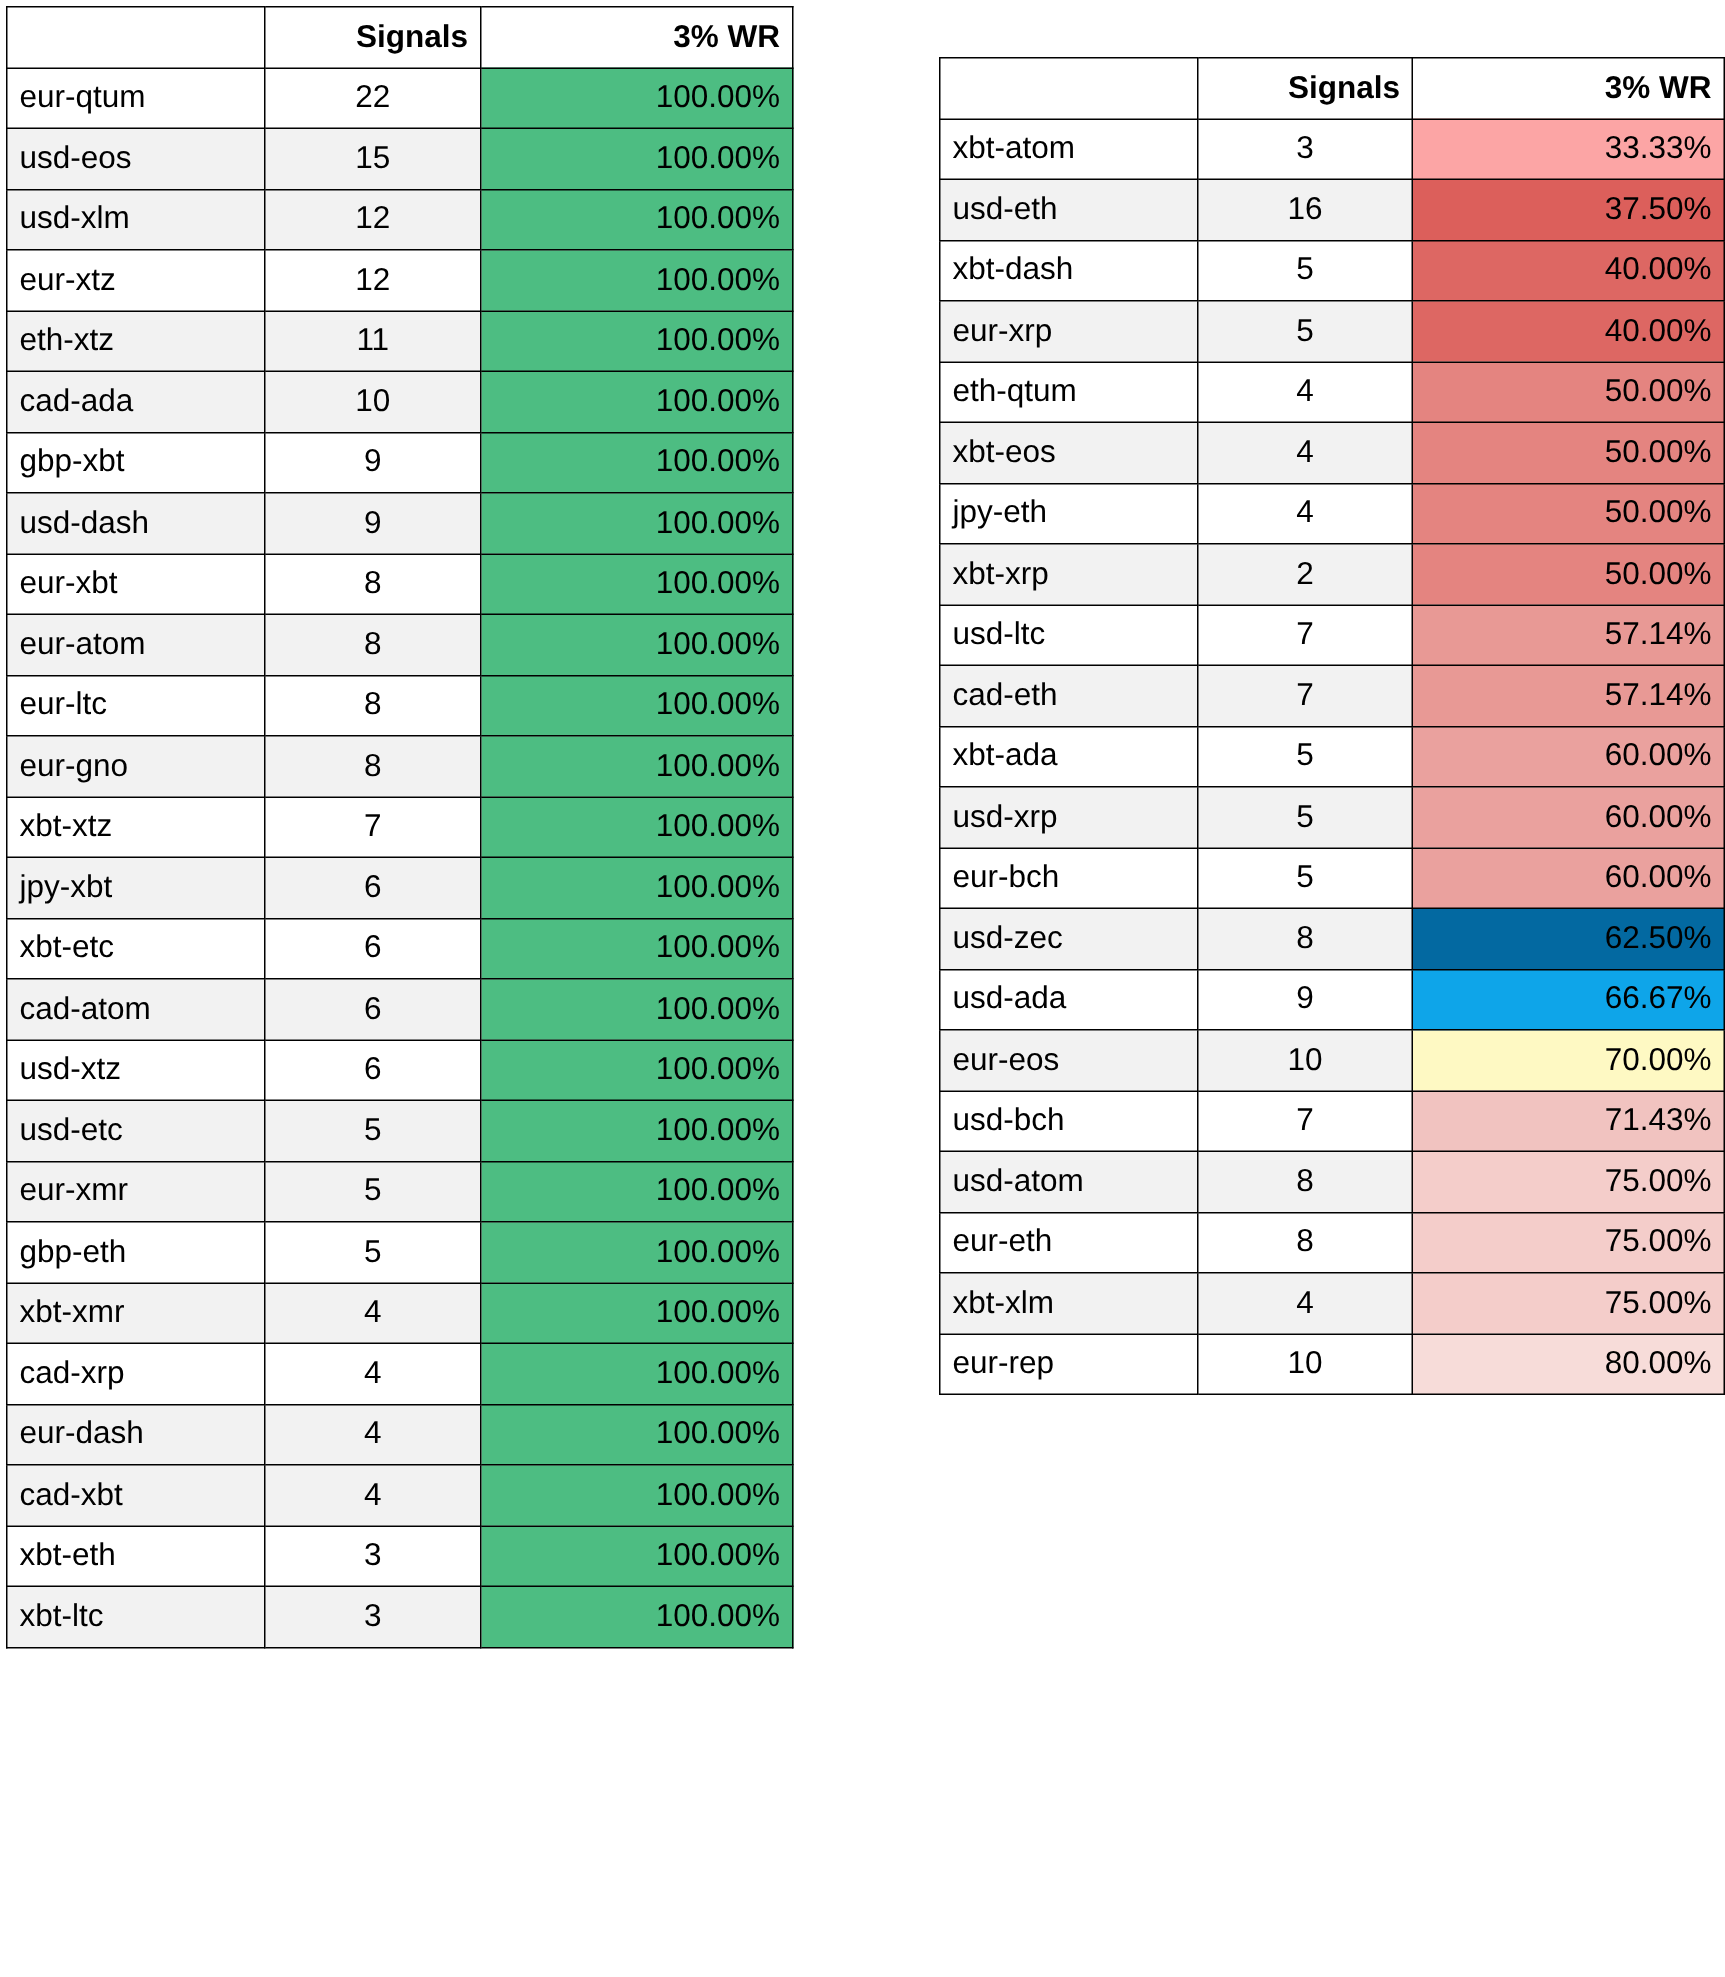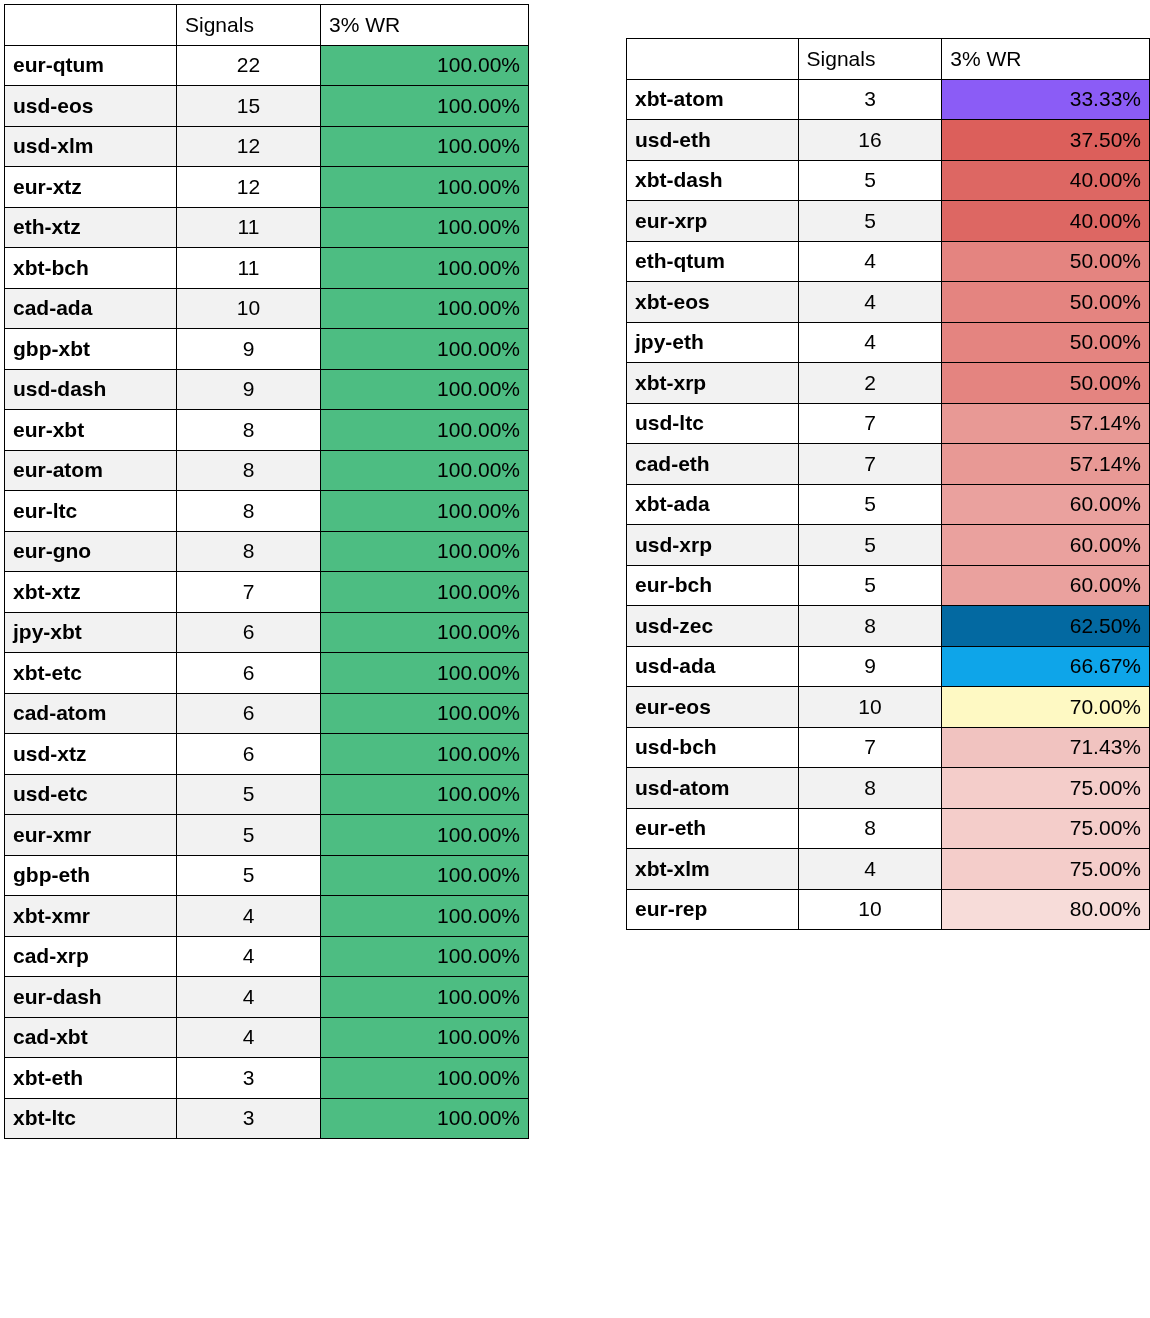--- a/index.html
+++ b/index.html
@@ -35,31 +35,31 @@
     box-sizing: border-box;
     padding: 0 8px;
     font-size: 21px;
     vertical-align: middle;
   }
   .col-pair   { width: 172px; }
   .col-signal { width: 144px; }
   .col-wr     { width: 208px; }
 
   th.hdr {
-    text-align: left;
-    font-weight: normal;
+    text-align: right;
+    font-weight: bold;
     font-size: 21px;
     background: #ffffff;
   }
   th.hdr-blank {
     border: none;
     background: transparent;
   }
   td.pair {
-    font-weight: bold;
+    font-weight: normal;
     text-align: left;
   }
   td.signals {
     text-align: center;
   }
   td.wr {
     text-align: right;
     margin-top: 29px;
   }
   tr.alt td.pair, tr.alt td.signals {
@@ -107,25 +107,20 @@
           <tr>
             <td class="pair">eur-xtz</td>
             <td class="signals">12</td>
             <td class="wr" style="background: rgb(77, 189, 130);">100.00%</td>
           </tr>
           <tr class="alt">
             <td class="pair">eth-xtz</td>
             <td class="signals">11</td>
             <td class="wr" style="background: rgb(77, 189, 130);">100.00%</td>
           </tr>
-          <tr>
-            <td class="pair">xbt-bch</td>
-            <td class="signals">11</td>
-            <td class="wr" style="background: rgb(77, 189, 130);">100.00%</td>
-          </tr>
           <tr class="alt">
             <td class="pair">cad-ada</td>
             <td class="signals">10</td>
             <td class="wr" style="background: rgb(77, 189, 130);">100.00%</td>
           </tr>
           <tr>
             <td class="pair">gbp-xbt</td>
             <td class="signals">9</td>
             <td class="wr" style="background: rgb(77, 189, 130);">100.00%</td>
           </tr>
@@ -239,21 +234,21 @@
         <tr>
           <th class="hdr hdr-blank"></th>
           <th class="hdr">Signals</th>
           <th class="hdr">3% WR</th>
         </tr>
       </thead>
       <tbody id="right-body">
           <tr>
             <td class="pair">xbt-atom</td>
             <td class="signals">3</td>
-            <td class="wr" style="background: #8b5cf6; padding-left: 32px;">33.33%</td>
+            <td class="wr" style="background: #fca5a5; padding-left: 32px;">33.33%</td>
           </tr>
           <tr class="alt">
             <td class="pair">usd-eth</td>
             <td class="signals">16</td>
             <td class="wr" style="background: rgb(220, 95, 91);">37.50%</td>
           </tr>
           <tr>
             <td class="pair">xbt-dash</td>
             <td class="signals">5</td>
             <td class="wr" style="background: rgb(221, 103, 99);">40.00%</td>

